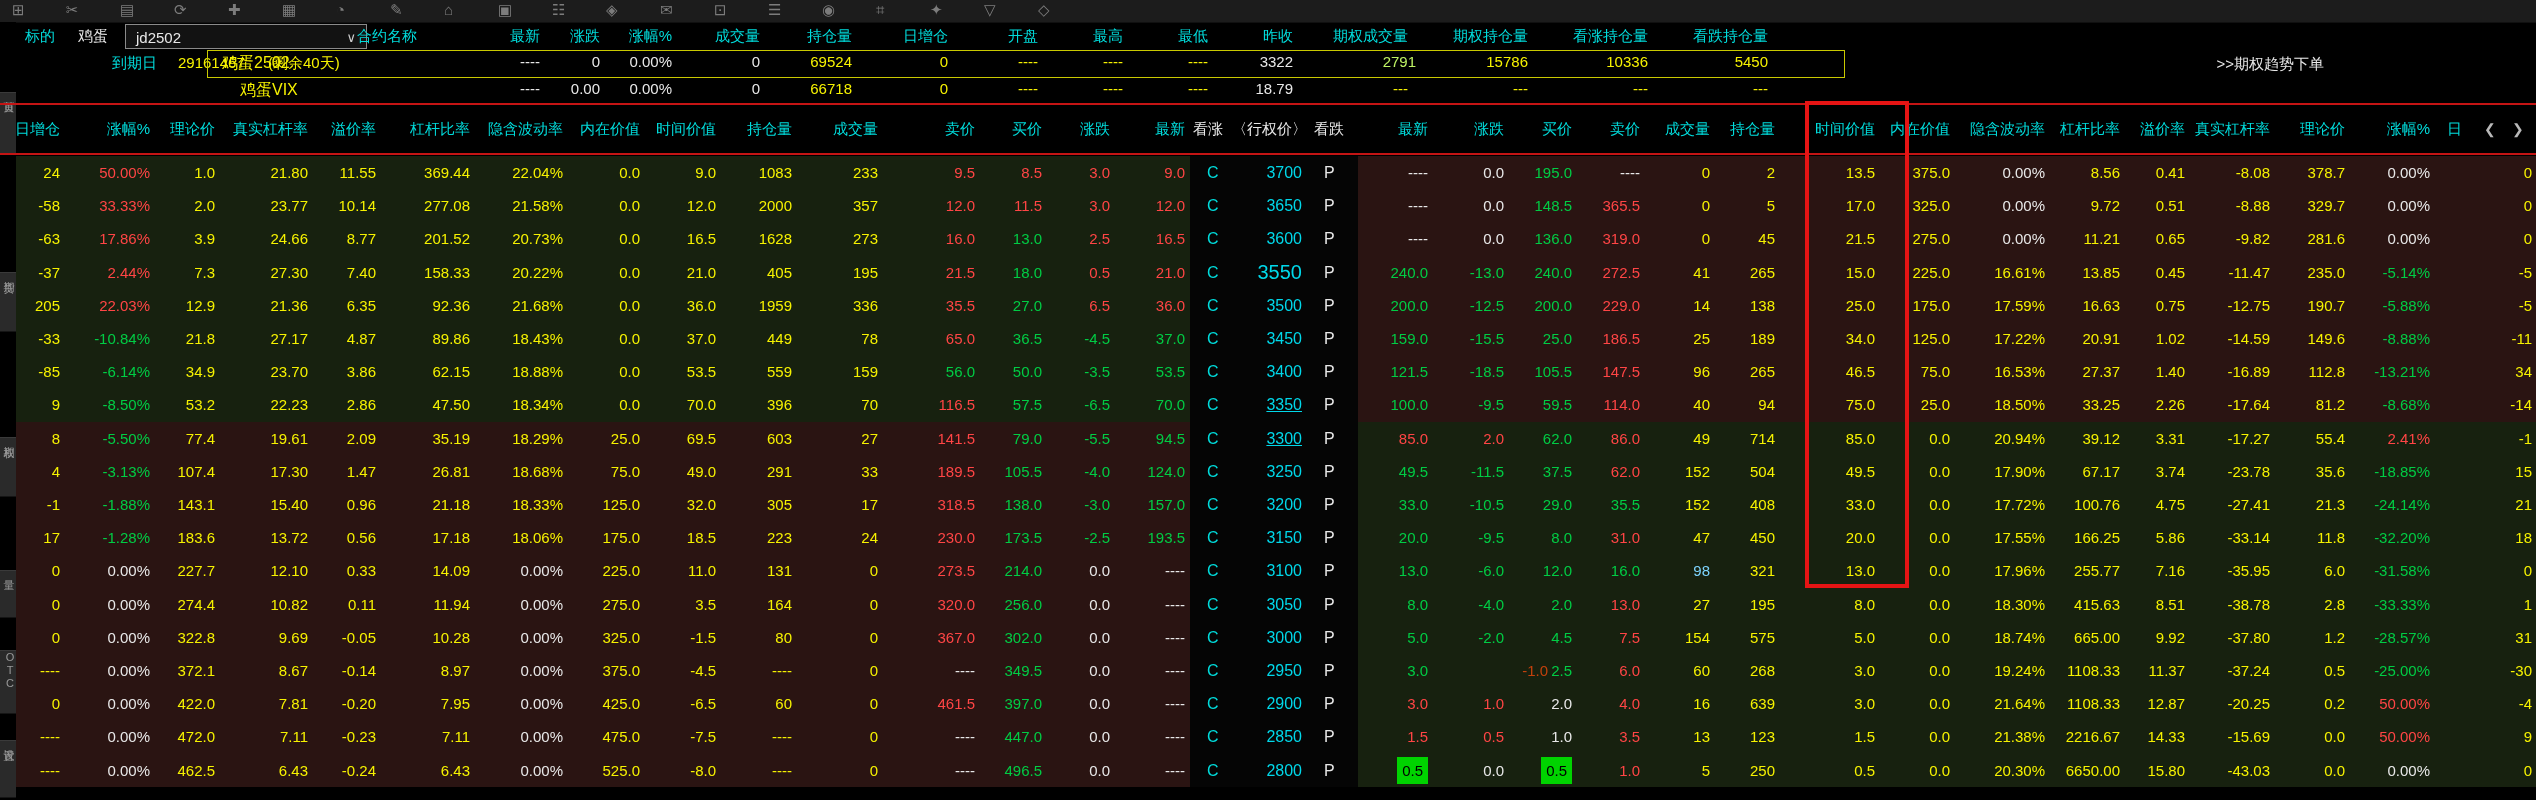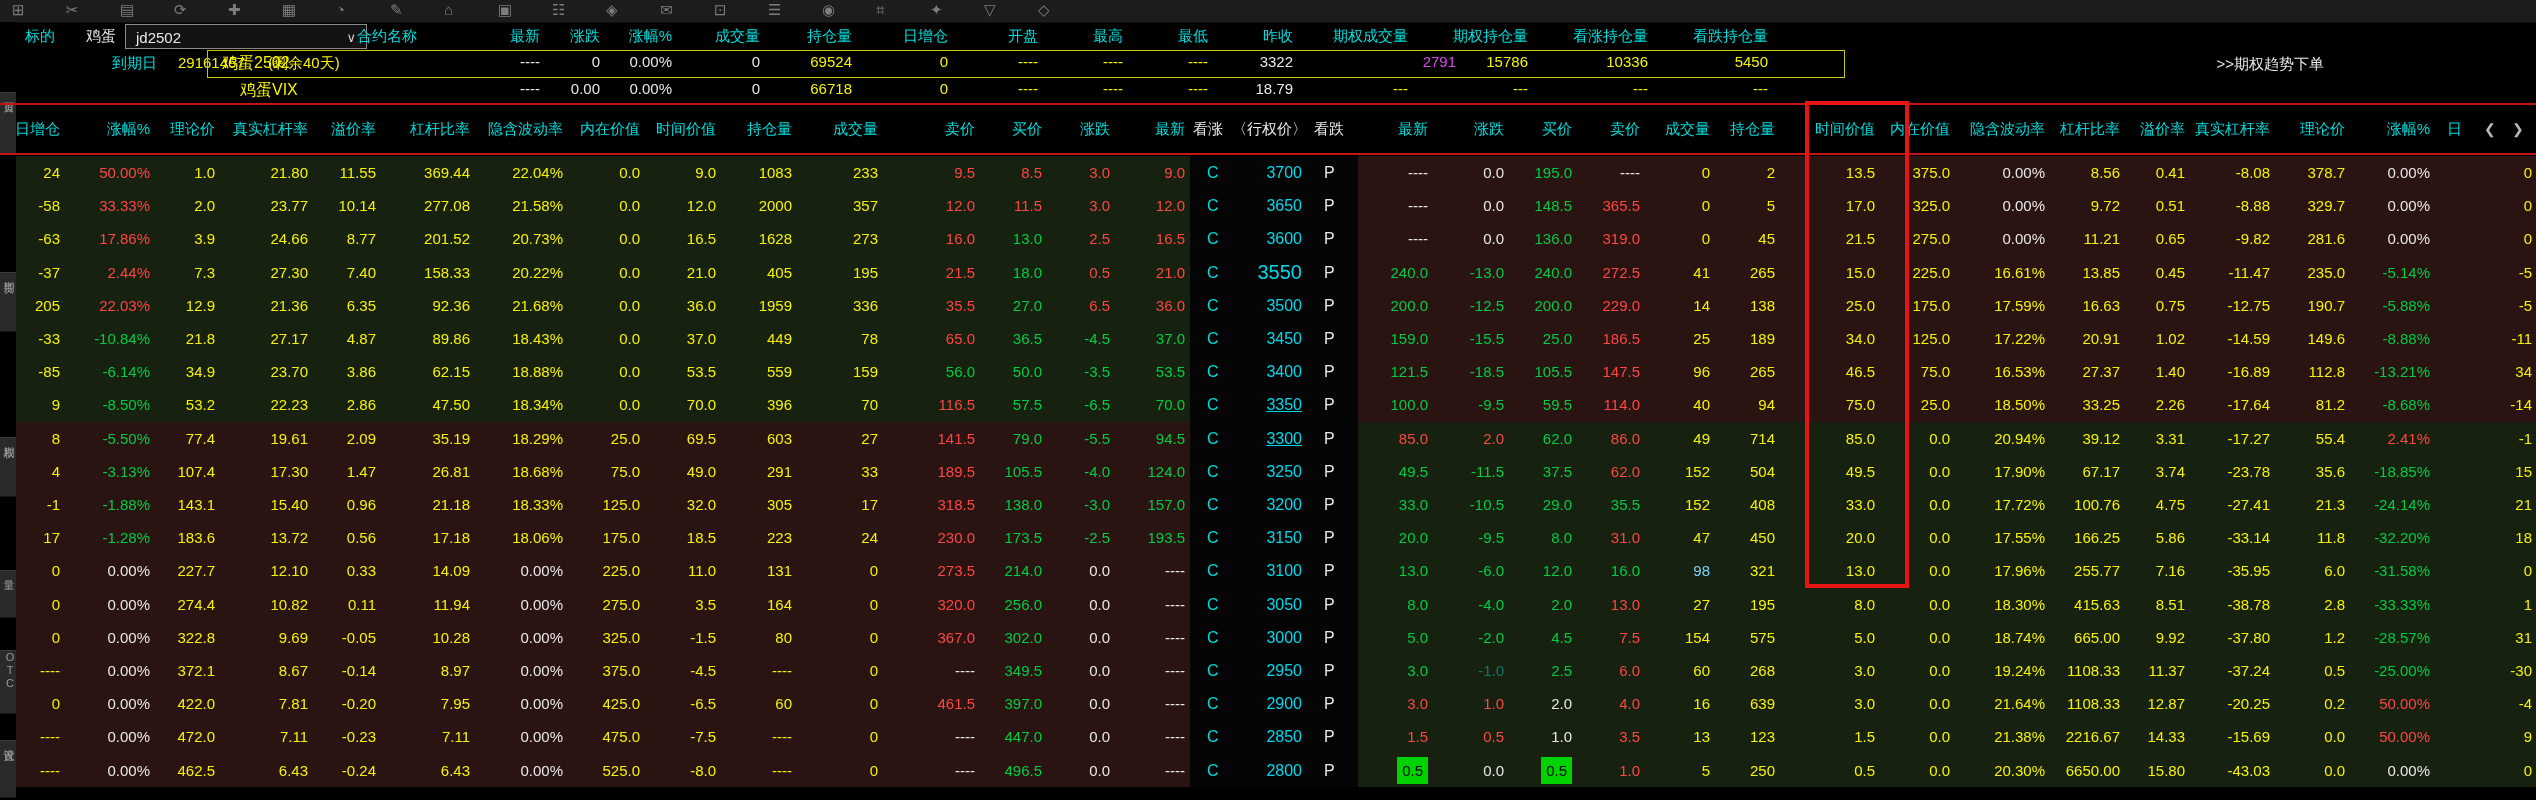--- a/index.html
+++ b/index.html
@@ -65,21 +65,21 @@
   <div id="sidebar">
       <div class="sbtab" style="top: 70px; height: 60px;">首页</div>
       <div class="sbtab" style="top: 250px; height: 58px;">期货</div>
       <div class="sbtab" style="top: 415px; height: 58px;">期权</div>
       <div class="sbtab" style="top: 548px; height: 46px;">量</div>
       <div class="sbtab" style="top: 628px; height: 62px;">OTC</div>
       <div class="sbtab" style="top: 718px; height: 56px;">设置</div>
     </div>
 
   <span class="lbl cyan" style="left:25px;top:27px;">标的</span>
-  <span class="lbl wht" style="left:78px;top:27px;margin-left:8px;">鸡蛋</span>
+  <span class="lbl wht" style="left:78px;top:27px;">鸡蛋</span>
   <div id="combo">
     <span>jd2502</span>
     <span class="chev">∨</span>
   </div>
   <span class="lbl cyan" style="left:112px;top:54px;">到期日</span>
   <span class="lbl yel" style="left:178px;top:54px;">29161467</span>
   <span class="lbl yel" style="left:268px;top:54px;">(剩余40天)</span>
   <div id="ybox"></div>
   <span id="trendlink">&gt;&gt;期权趋势下单</span>
   <div id="topband">
@@ -102,21 +102,21 @@
       <span style="position: absolute; right: 1996px; top: 53px; color: rgb(232, 232, 232);">----</span>
       <span style="position: absolute; right: 1936px; top: 53px; color: rgb(232, 232, 232);">0</span>
       <span style="position: absolute; right: 1864px; top: 53px; color: rgb(232, 232, 232);">0.00%</span>
       <span style="position: absolute; right: 1776px; top: 53px; color: rgb(232, 232, 232);">0</span>
       <span style="position: absolute; right: 1684px; top: 53px; color: rgb(246, 242, 0);">69524</span>
       <span style="position: absolute; right: 1588px; top: 53px; color: rgb(246, 242, 0);">0</span>
       <span style="position: absolute; right: 1498px; top: 53px; color: rgb(246, 242, 0);">----</span>
       <span style="position: absolute; right: 1413px; top: 53px; color: rgb(246, 242, 0);">----</span>
       <span style="position: absolute; right: 1328px; top: 53px; color: rgb(246, 242, 0);">----</span>
       <span style="position: absolute; right: 1243px; top: 53px; color: rgb(232, 232, 232);">3322</span>
-      <span style="position: absolute; right: 1080px; top: 53px; color: #d946ef;">2791</span>
+      <span style="position: absolute; right: 1120px; top: 53px; color: #bef264;">2791</span>
       <span style="position: absolute; right: 1008px; top: 53px; color: rgb(246, 242, 0);">15786</span>
       <span style="position: absolute; right: 888px; top: 53px; color: rgb(246, 242, 0);">10336</span>
       <span style="position: absolute; right: 768px; top: 53px; color: rgb(246, 242, 0);">5450</span>
       <span style="position: absolute; left: 240px; top: 80px; color: rgb(246, 242, 0); font-size: 16px;">鸡蛋VIX</span>
       <span style="position: absolute; right: 1996px; top: 80px; color: rgb(232, 232, 232);">----</span>
       <span style="position: absolute; right: 1936px; top: 80px; color: rgb(232, 232, 232);">0.00</span>
       <span style="position: absolute; right: 1864px; top: 80px; color: rgb(232, 232, 232);">0.00%</span>
       <span style="position: absolute; right: 1776px; top: 80px; color: rgb(232, 232, 232);">0</span>
       <span style="position: absolute; right: 1684px; top: 80px; color: rgb(246, 242, 0);">66718</span>
       <span style="position: absolute; right: 1588px; top: 80px; color: rgb(246, 242, 0);">0</span>
@@ -757,21 +757,21 @@
         <span class="cell" style="right: 1744px; color: rgb(246, 242, 0);">----</span>
         <span class="cell" style="right: 1658px; color: rgb(246, 242, 0);">0</span>
         <span class="cell" style="right: 1561px; color: rgb(232, 232, 232);">----</span>
         <span class="cell" style="right: 1494px; color: rgb(0, 204, 68);">349.5</span>
         <span class="cell" style="right: 1426px; color: rgb(232, 232, 232);">0.0</span>
         <span class="cell" style="right: 1351px; color: rgb(232, 232, 232);">----</span>
         <span class="cell" style="left: 1207px; color: rgb(0, 220, 220); font-size: 16px;">C</span>
         <span class="cell" style="right: 1234px; color: rgb(0, 216, 234); font-size: 16px;">2950</span>
         <span class="cell" style="left: 1324px; color: rgb(232, 232, 232); font-size: 16px;">P</span>
         <span class="cell" style="right: 1108px; color: rgb(0, 204, 68);">3.0</span>
-        <span class="cell" style="right: 1032px; color: #0f766e;">-1.0</span>
+        <span class="cell" style="right: 988px; color: #c2410c;">-1.0</span>
         <span class="cell" style="right: 964px; color: rgb(0, 204, 68);">2.5</span>
         <span class="cell" style="right: 896px; color: rgb(255, 69, 69);">6.0</span>
         <span class="cell" style="right: 826px; color: rgb(246, 242, 0);">60</span>
         <span class="cell" style="right: 761px; color: rgb(246, 242, 0);">268</span>
         <span class="cell" style="right: 661px; color: rgb(246, 242, 0);">3.0</span>
         <span class="cell" style="right: 586px; color: rgb(246, 242, 0);">0.0</span>
         <span class="cell" style="right: 491px; color: rgb(246, 242, 0);">19.24%</span>
         <span class="cell" style="right: 416px; color: rgb(246, 242, 0);">1108.33</span>
         <span class="cell" style="right: 351px; color: rgb(246, 242, 0);">11.37</span>
         <span class="cell" style="right: 266px; color: rgb(246, 242, 0);">-37.24</span>

